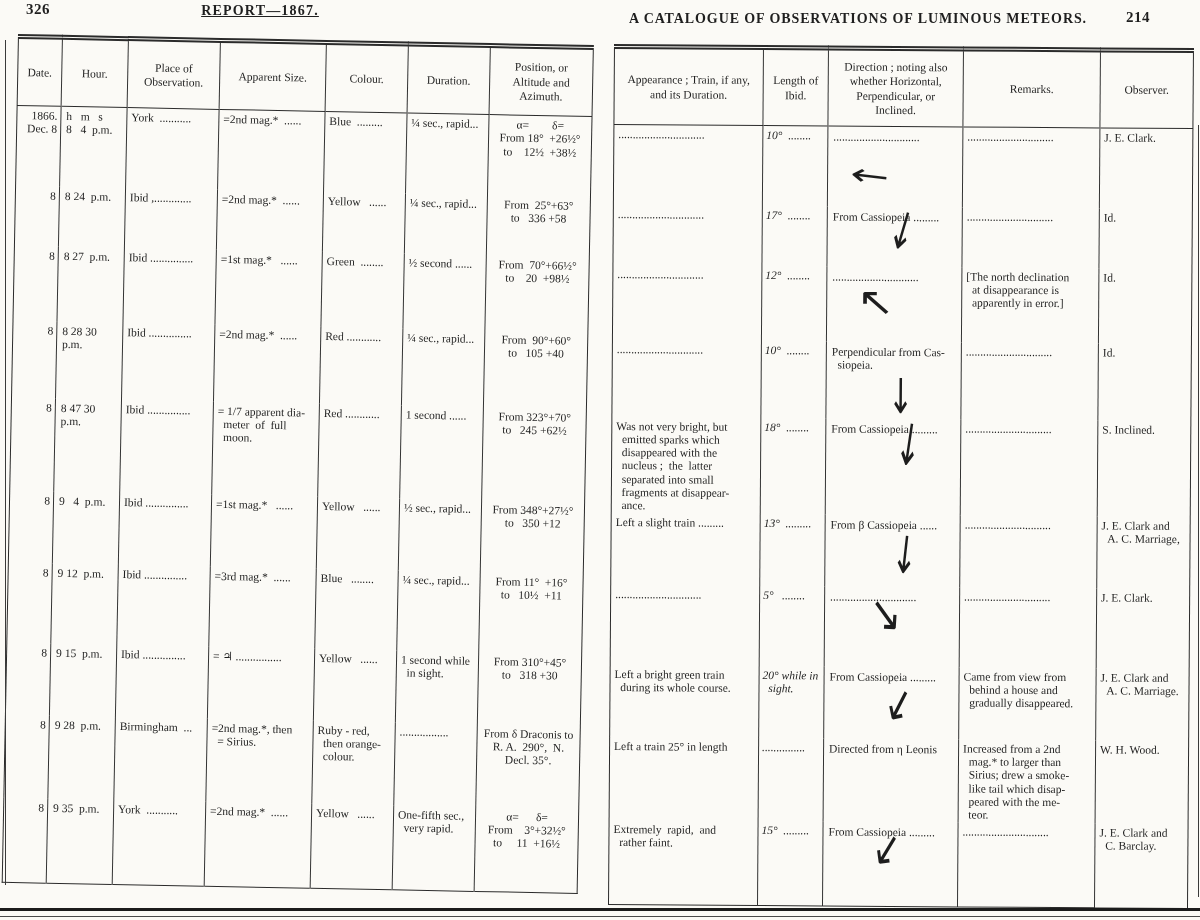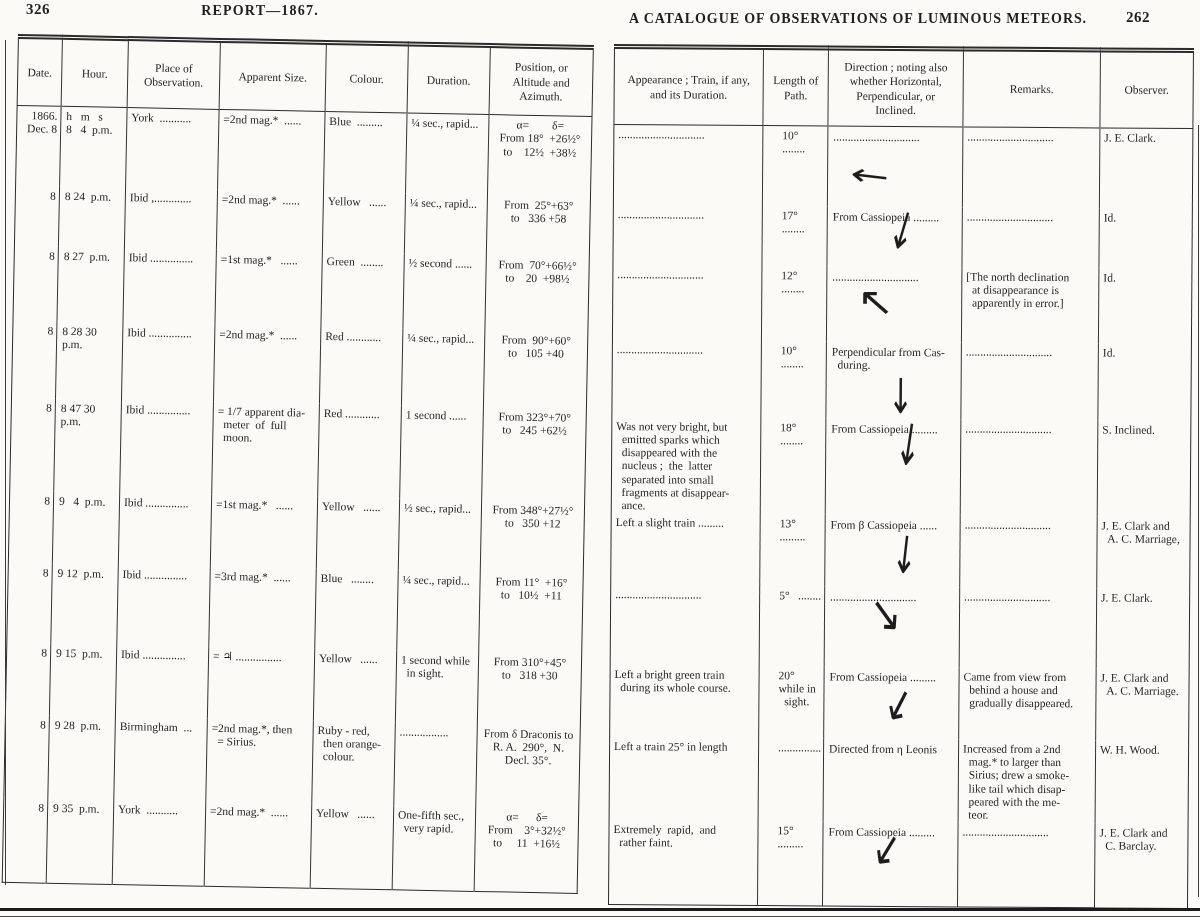--- a/index.html
+++ b/index.html
@@ -5,39 +5,39 @@
   html,body{margin:0;padding:0;}
   body{
     position:relative;width:1200px;height:920px;overflow:hidden;
     background:#fbfaf6;color:#1f1f1f;
     font-family:"Liberation Serif","DejaVu Serif",serif;
   }
   .pgnum{position:absolute;font-size:15px;font-weight:600;letter-spacing:.5px;}
   #num-left{left:26px;top:1px;}
   #num-right{left:1126px;top:9px;}
   .runtitle{position:absolute;text-align:center;font-weight:600;}
-  #title-left{left:100px;top:3px;width:320px;font-size:14px;letter-spacing:1.2px;}
+  #title-left{left:100px;top:3px;width:320px;font-size:14px;letter-spacing:1.2px;text-decoration:underline;}
   #title-right{left:618px;top:11px;width:480px;font-size:14px;letter-spacing:.9px;}
 
   table.obs{border-collapse:collapse;table-layout:fixed;position:absolute;
     border:1.2px solid #2b2b2b;border-top:5px double #2b2b2b;border-bottom:1.5px solid #2b2b2b;
     background:transparent;}
   #tbl-left{left:18px;top:34px;width:575px;transform:rotate(1.1deg);transform-origin:0 0;}
   #tbl-right{left:614px;top:44px;width:579px;transform:rotate(0.4deg);transform-origin:0 0;}
   th,td{border-left:1px solid #333;vertical-align:top;overflow:visible;}
   th{font-weight:400;font-size:11.5px;line-height:1.25;text-align:center;vertical-align:middle;
      border-bottom:1.2px solid #2b2b2b;white-space:pre-wrap;padding:2px;}
   th:first-child,td:first-child{border-left:none;}
   #tbl-left thead tr{height:69px;}
   #tbl-right thead tr{height:78px;}
   .cell{white-space:pre-wrap;font-size:11.5px;line-height:1.16;padding:3px 2px 0 4px;}
   td.c-date{text-align:right;padding-right:3px;}
   td.c-hour{padding-left:5px;}
   td.c-position{text-align:center;padding-left:1px;padding-right:1px;}
-  td.c-length{padding-left:19px;}
+  td.c-length{padding-left:3px;font-style:italic;}
   tr.r1{height:80px;} tr.r2{height:60px;} tr.r3{height:75px;} tr.r4{height:77px;}
   tr.r5{height:93px;} tr.r6{height:72px;} tr.r7{height:80px;} tr.r8{height:72px;}
   tr.r9{height:83px;} tr.r10{height:85px;}
   td.dir{position:relative;}
   .dir-text{white-space:pre-wrap;font-size:11.5px;line-height:1.16;padding:3px 2px 0 4px;}
   .dir-arrow{position:absolute;font-family:"DejaVu Sans",sans-serif;font-size:30px;
     color:#1d1d1d;line-height:1;}
   .ar1{left:22%;top:34px;transform:rotate(6deg) scaleX(1.55);}
   .ar2{left:46%;top:10px;transform:rotate(16deg) scaleY(1.7);}
   .ar3{left:27%;top:20px;transform:scale(1.5,1.3);}
@@ -53,21 +53,21 @@
   .hrule{position:absolute;background:#1c1c1c;}
   #rule-heavy{left:0;top:908px;width:1200px;height:2.6px;}
   #rule-thin{left:0;top:915.5px;width:1200px;height:1.2px;background:#4a4a4a;}
 </style>
 </head>
 <body>
 
 <div id="num-left" class="pgnum">326</div>
 <div id="title-left" class="runtitle">REPORT—1867.</div>
 <div id="title-right" class="runtitle">A CATALOGUE OF OBSERVATIONS OF LUMINOUS METEORS.</div>
-<div id="num-right" class="pgnum">262</div>
+<div id="num-right" class="pgnum">214</div>
 
 <table id="tbl-left" class="obs">
   <colgroup>
       <col style="width:44px">
       <col style="width:66px">
       <col style="width:92px">
       <col style="width:106px">
       <col style="width:82px">
       <col style="width:82px">
       <col style="width:103px">
@@ -210,21 +210,21 @@
       <col style="width:65px">
       <col style="width:135px">
       <col style="width:137px">
       <col style="width:93px">
     </colgroup>
   <thead>
     <tr>
       <th>Appearance ; Train, if any,
 and its Duration.</th>
       <th>Length of
-Path.</th>
+Ibid.</th>
       <th>Direction ; noting also
 whether Horizontal,
 Perpendicular, or
 Inclined.</th>
       <th>Remarks.</th>
       <th>Observer.</th>
     </tr>
   </thead>
   <tbody>
     <tr class="r1">
@@ -257,21 +257,21 @@
       <td class="cell c-remarks">[The north declination
   at disappearance is
   apparently in error.]</td>
       <td class="cell c-observer">Id.</td>
     </tr>
     <tr class="r4">
       <td class="cell c-appearance">..............................</td>
       <td class="cell c-length">10°  ........</td>
       <td class="dir">
         <div class="dir-text">Perpendicular from Cas-
-  during.</div>
+  siopeia.</div>
         <span class="dir-arrow ar4">↓</span>
       </td>
       <td class="cell c-remarks">..............................</td>
       <td class="cell c-observer">Id.</td>
     </tr>
     <tr class="r5">
       <td class="cell c-appearance">Was not very bright, but
   emitted sparks which
   disappeared with the
   nucleus ;  the  latter

